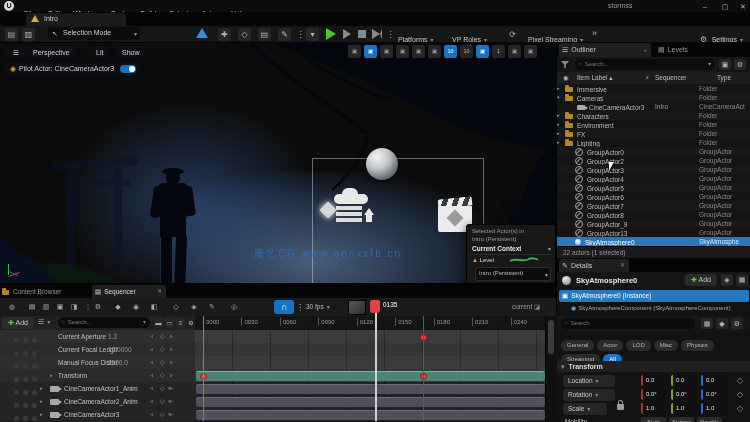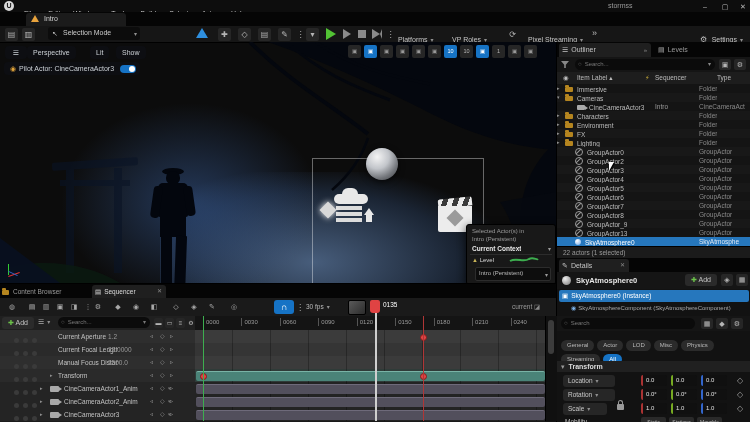--- a/index.html
+++ b/index.html
@@ -158,20 +158,21 @@
       <div class="abs" style="left:38px;top:26px;width:6px;height:8px;background:#e8e8e8;"></div>
       <div class="abs" style="left:-6px;top:16px;width:12px;height:12px;background:#d8d8d8;transform:rotate(45deg);box-shadow:0 0 6px #fff;"></div>
     </div>
 
     <div class="abs" style="left:438px;top:156px;width:34px;height:36px;">
       <div class="abs" style="left:0;top:0;width:34px;height:9px;background:repeating-linear-gradient(115deg,#ececec 0 5px,#3a3a3a 5px 10px);border-radius:2px 2px 0 0;transform:rotate(-6deg);"></div>
       <div class="abs" style="left:0;top:8px;width:34px;height:26px;background:#ececec;border-radius:0 0 2px 2px;"></div>
       <div class="abs" style="left:11px;top:14px;width:12px;height:12px;background:#9a9a9a;transform:rotate(45deg);"></div>
     </div>
 
+    <div class="abs txt" style="left:254px;top:205px;font-size:10px;letter-spacing:2px;color:#2d6fd0;opacity:.85;">魔艺CG www.ednxxfb.cn</div>
 
     <div class="abs" style="left:6px;top:218px;width:16px;height:16px;">
       <div class="abs" style="left:2px;top:14px;width:12px;height:1px;background:#d33;transform:rotate(-20deg);"></div>
       <div class="abs" style="left:2px;top:4px;width:1px;height:11px;background:#3c3;"></div>
       <div class="abs" style="left:2px;top:13px;width:10px;height:1px;background:#36c;transform:rotate(25deg);"></div>
     </div>
 
     <div class="pill" style="left:5px;top:4px;width:10px;text-align:center;"><span>☰</span></div>
     <div class="pill" style="left:27px;top:4px;">Perspective</div>
     <div class="pill" style="left:90px;top:4px;">Lit</div>

